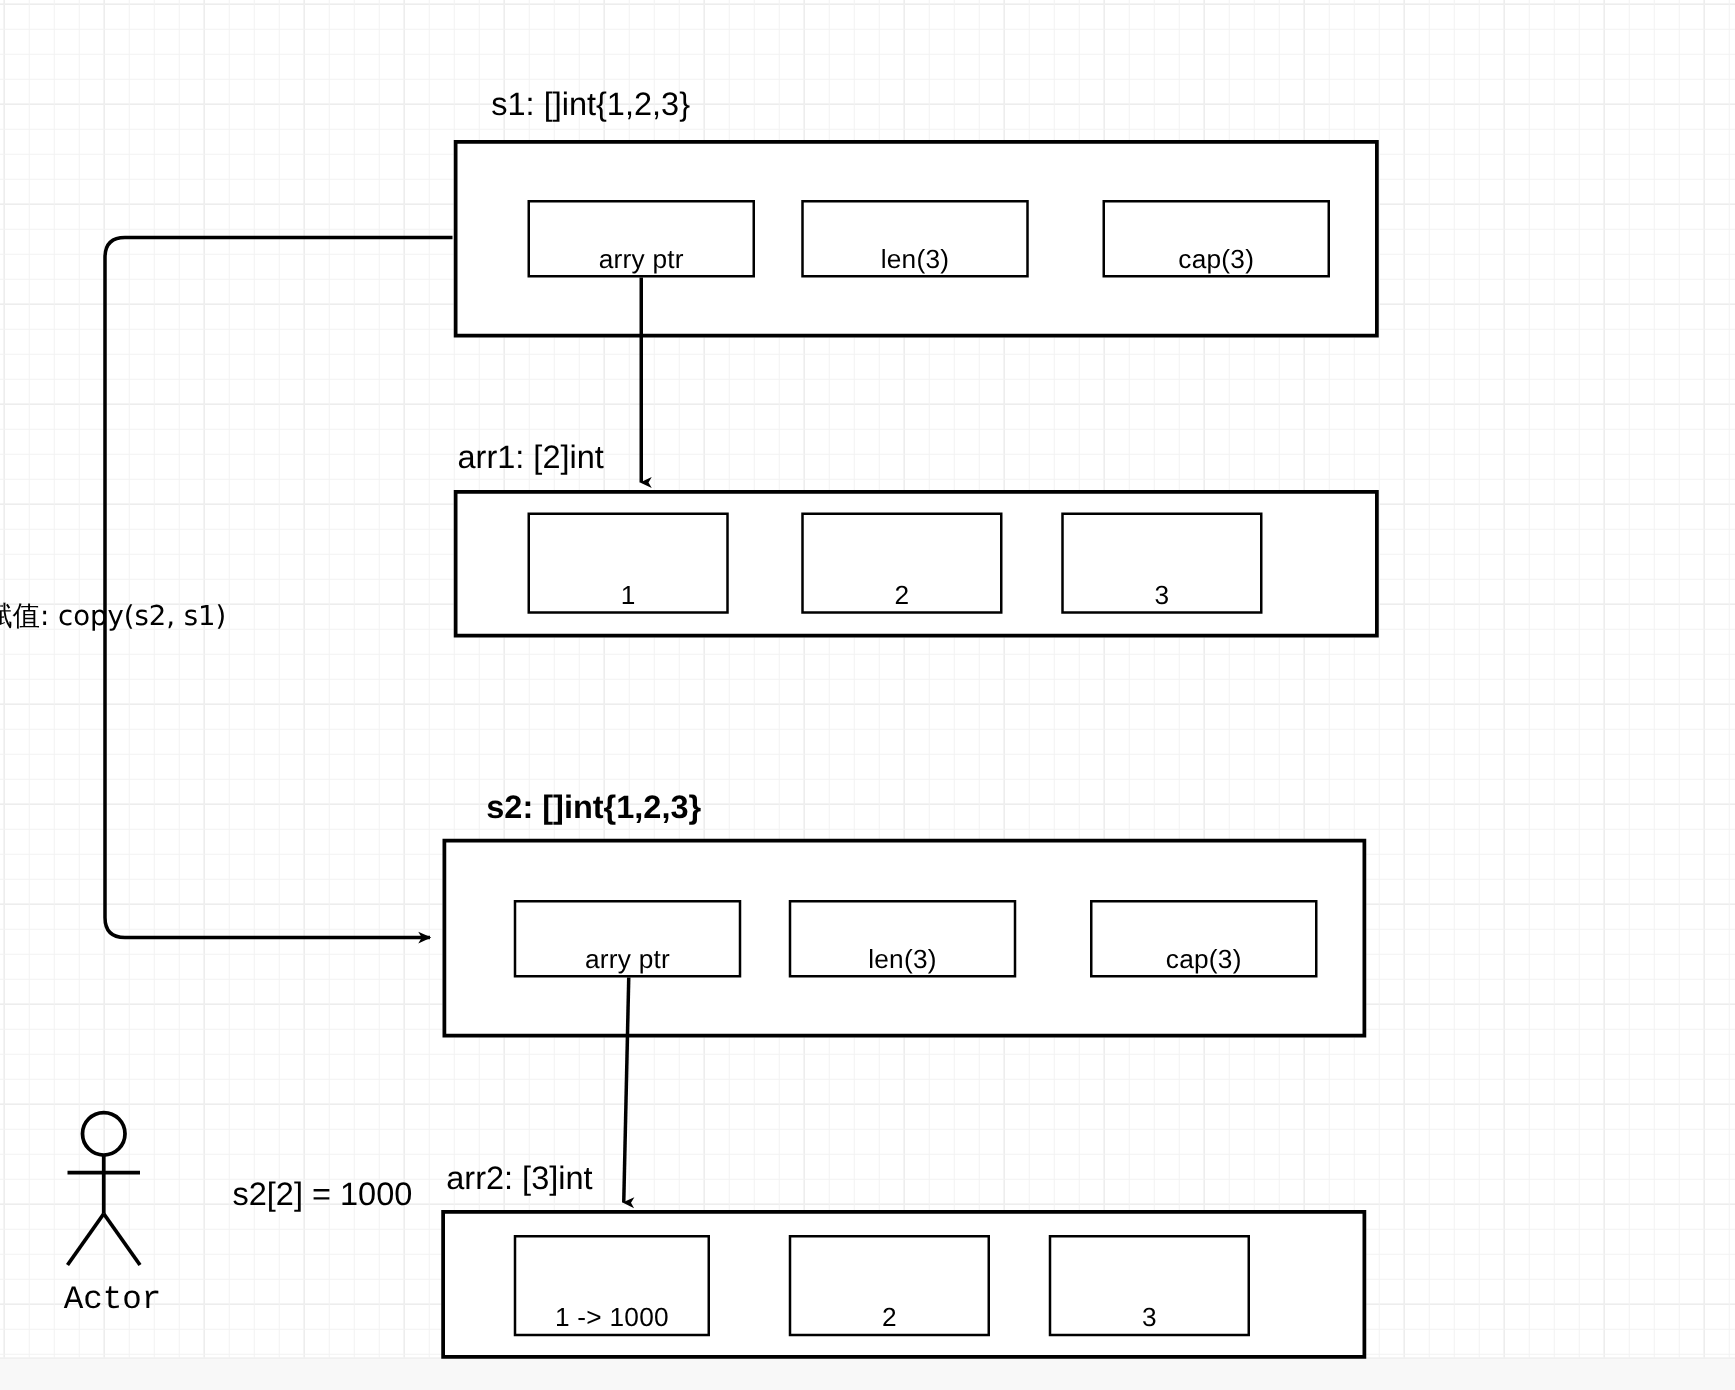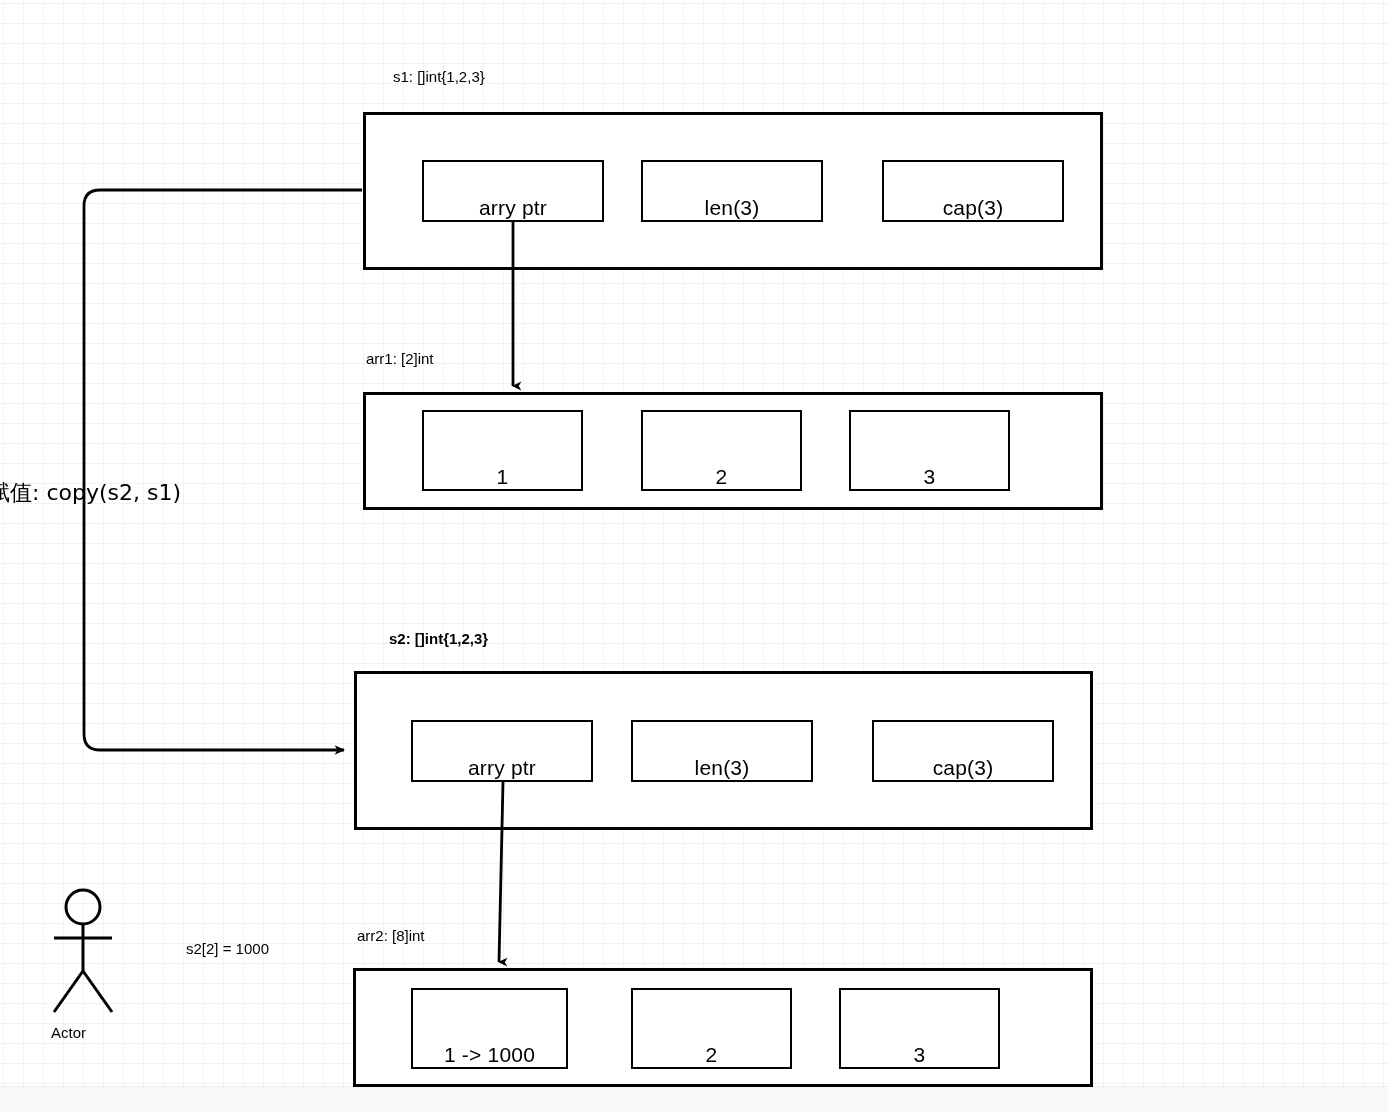--- a/index.html
+++ b/index.html
@@ -45,44 +45,45 @@
     background: #ffffff;
     display: flex;
     align-items: flex-end;
     justify-content: center;
     font-size: 21px;
     color: #000000;
     letter-spacing: 0.2px;
   }
   .lbl {
     position: absolute;
-    font-size: 15px;
+    font-size: 26px;
     color: #000000;
     white-space: nowrap;
   }
   .lbl-cn {
     position: absolute;
     font-size: 22px;
     color: #000000;
     white-space: nowrap;
     font-family: "DejaVu Sans", "Liberation Sans", sans-serif;
   }
   svg.overlay {
     position: absolute;
     left: 0;
     top: 0;
     width: 1388px;
     height: 1112px;
     pointer-events: none;
   }
   .actor-label {
     position: absolute;
-    font-size: 15px;
+    font-size: 26px;
     color: #000000;
     white-space: nowrap;
+    font-family: Liberation Mono, monospace;
   }
 </style>
 </head>
 <body>
 
 <div id="canvas">
 
   <div id="bottom-band"></div>
 
   <div class="lbl" style="left:393px; top:68px;">s1: []int{1,2,3}</div>
@@ -122,21 +123,21 @@
   <div class="cell" style="left:411px; top:720px; width:182px; height:62px;">
     <span>arry ptr</span>
   </div>
   <div class="cell" style="left:631px; top:720px; width:182px; height:62px;">
     <span>len(3)</span>
   </div>
   <div class="cell" style="left:872px; top:720px; width:182px; height:62px;">
     <span>cap(3)</span>
   </div>
 
-  <div class="lbl" style="left:357px; top:927px;">arr2: [8]int</div>
+  <div class="lbl" style="left:357px; top:927px;">arr2: [3]int</div>
 
   <div class="outer-box" style="left:353px; top:968px; width:740px; height:119px;"></div>
 
   <div class="cell" style="left:411px; top:988px; width:157px; height:81px;">
     <span>1 -&gt; 1000</span>
   </div>
   <div class="cell" style="left:631px; top:988px; width:161px; height:81px;">
     <span>2</span>
   </div>
   <div class="cell" style="left:839px; top:988px; width:161px; height:81px;">

